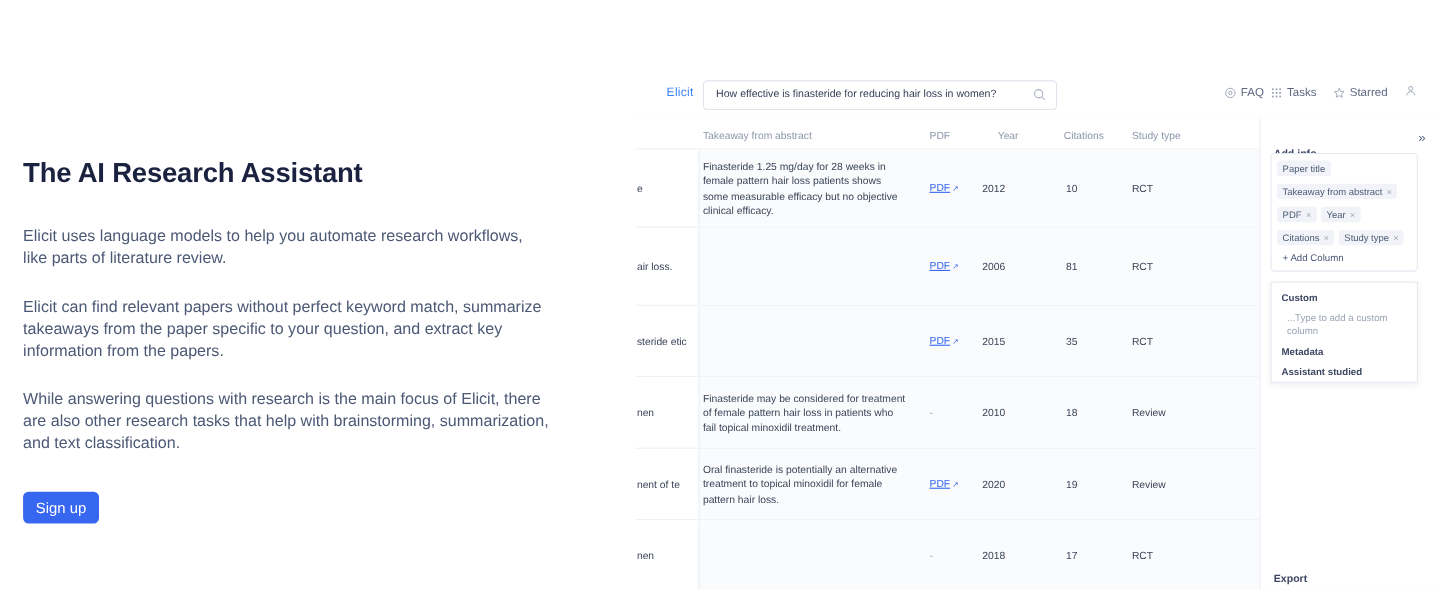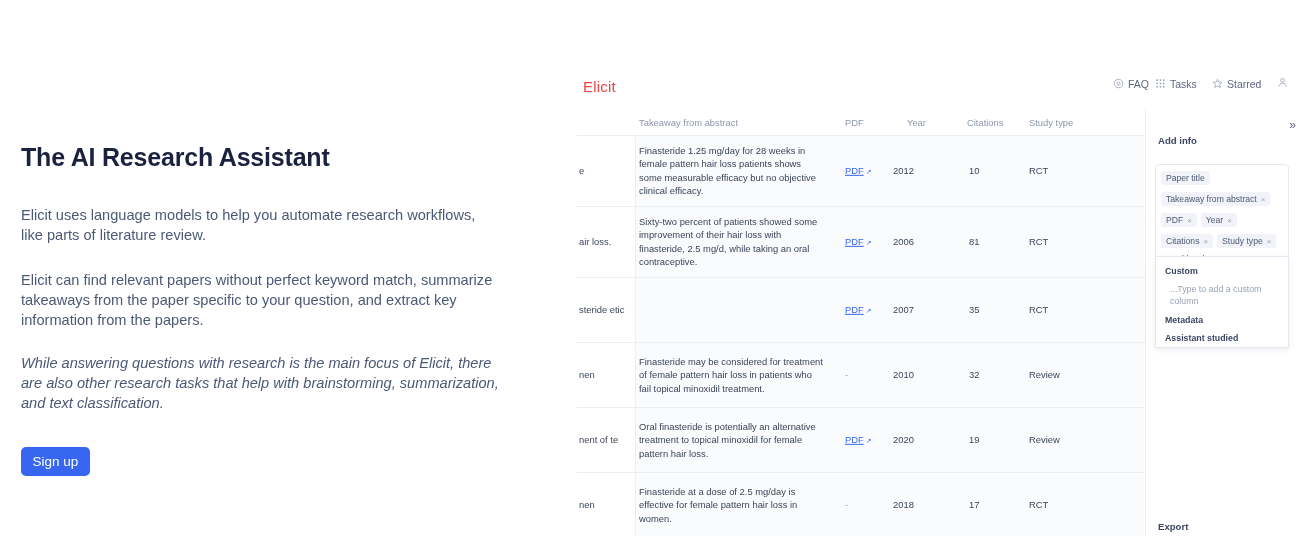--- a/index.html
+++ b/index.html
@@ -42,21 +42,21 @@
   .para {
     position: absolute;
     left: 21px;
     width: 478px;
     font-size: 14.6px;
     line-height: 20.4px;
     color: #4c5975;
   }
   #para1 { top: 190px; }
   #para2 { top: 255px; }
-  #para3 { top: 338px; font-style: italic; }
+  #para3 { top: 338px; }
 
   #signup-btn {
     position: absolute;
     left: 21px;
     top: 447px;
     width: 69px;
     height: 29px;
     border: none;
     border-radius: 5px;
     background: #3767f0;
@@ -84,23 +84,23 @@
   
   #topbar {
     position: absolute;
     left: 0; top: 0;
     width: 733px; height: 44px;
     background: #ffffff;
     border-bottom: 1px solid #eceef3;
   }
   #elicit-logo {
     position: absolute;
-    left: 6px; top: 14px;
-    font-size: 15px;
-    color: #ef4444;
+    left: 29px; top: 14px;
+    font-size: 11px;
+    color: #3b82f6;
     letter-spacing: 0.2px;
   }
   #search-box {
     position: absolute;
     left: 62px; top: 9px;
     width: 320px; height: 25px;
     border: 1px solid #dfe3ec;
     border-radius: 4px;
     background: #ffffff;
   }
@@ -117,20 +117,21 @@
     width: 12px; height: 12px;
     color: #a9b1c2;
   }
   .nav-item {
     position: absolute;
     top: 14px;
     font-size: 10.5px;
     color: #5d6780;
     white-space: nowrap;
     display: flex;
+    align-items: center;
     gap: 4px;
   }
   #nav-faq    { left: 536px; }
   #nav-tasks  { left: 578px; }
   #nav-starred{ left: 635px; }
   #nav-user   { left: 700px; top: 13px; }
   .nav-glyph {
     display: inline-block;
     width: 11px; height: 11px;
     color: #9aa3b5;
@@ -237,21 +238,21 @@
   .panel-h {
     font-size: 9.6px;
     font-weight: bold;
     color: #3d4763;
     margin: 0 0 6px 3px;
   }
   #add-info-h { position: absolute; left: 9px; top: 27px; }
 
   #chips-card {
     position: absolute;
-    left: 9px; top: 56px;
+    left: 9px; top: 31px;
     width: 134px;
     border: 1px solid #e4e8f0;
     border-radius: 4px;
     background: #ffffff;
     padding: 6px 5px 6px 5px;
     box-sizing: border-box;
   }
   .chip-row { display: flex; flex-wrap: wrap; gap: 4px; }
   .chip {
     display: inline-flex;
@@ -326,20 +327,27 @@
     <p class="para" id="para2">Elicit can find relevant papers without perfect keyword match, summarize takeaways from the paper specific to your question, and extract key information from the papers.</p>
     <p class="para" id="para3">While answering questions with research is the main focus of Elicit, there are also other research tasks that help with brainstorming, summarization, and text classification.</p>
     <button id="signup-btn">Sign up</button>
   </section>
 
   <section id="app-shot">
 
     <div id="topbar">
       <div id="elicit-logo">Elicit</div>
 
+      <div id="search-box">
+        <span id="search-value">How effective is finasteride for reducing hair loss in women?</span>
+        <svg id="search-icon" viewBox="0 0 16 16" fill="none" stroke="#a9b1c2" stroke-width="1.3">
+          <circle cx="7" cy="7" r="5"></circle>
+          <line x1="10.7" y1="10.7" x2="14.5" y2="14.5"></line>
+        </svg>
+      </div>
 
       <div class="nav-item" id="nav-faq">
         <svg class="nav-glyph" viewBox="0 0 16 16" fill="none" stroke="#9aa3b5" stroke-width="1.2">
           <circle cx="8" cy="8" r="6.2"></circle>
           <circle cx="8" cy="8" r="2.2"></circle>
         </svg>
         <span>FAQ</span>
       </div>
 
       <div class="nav-item" id="nav-tasks">
@@ -387,56 +395,54 @@
             <div class="cell cell-title">e</div>
             <div class="cell cell-takeaway">Finasteride 1.25 mg/day for 28 weeks in female pattern hair loss patients shows some measurable efficacy but no objective clinical efficacy.</div>
             <div class="cell cell-pdf"><span class="pdf-link">PDF</span><span class="ext-glyph">↗</span></div>
             <div class="cell cell-year">2012</div>
             <div class="cell cell-cit">10</div>
             <div class="cell cell-type">RCT</div>
           </div>
           <div class="row" style="height: 70px;">
             <div class="takeaway-bg"></div>
             <div class="cell cell-title">air loss.</div>
-            <div class="cell cell-takeaway">Sixty-two percent of patients showed some improvement of their hair loss with finasteride, 2.5 mg/d, while taking an oral contraceptive.</div>
             <div class="cell cell-pdf"><span class="pdf-link">PDF</span><span class="ext-glyph">↗</span></div>
             <div class="cell cell-year">2006</div>
             <div class="cell cell-cit">81</div>
             <div class="cell cell-type">RCT</div>
           </div>
           <div class="row" style="height: 64px;">
             <div class="takeaway-bg"></div>
             <div class="cell cell-title">steride etic</div>
             <div class="cell cell-pdf"><span class="pdf-link">PDF</span><span class="ext-glyph">↗</span></div>
-            <div class="cell cell-year">2007</div>
+            <div class="cell cell-year">2015</div>
             <div class="cell cell-cit">35</div>
             <div class="cell cell-type">RCT</div>
           </div>
           <div class="row" style="height: 64px;">
             <div class="takeaway-bg"></div>
             <div class="cell cell-title">nen</div>
             <div class="cell cell-takeaway">Finasteride may be considered for treatment of female pattern hair loss in patients who fail topical minoxidil treatment.</div>
             <div class="cell cell-pdf"><span class="dash">-</span></div>
             <div class="cell cell-year">2010</div>
-            <div class="cell cell-cit">32</div>
+            <div class="cell cell-cit">18</div>
             <div class="cell cell-type">Review</div>
           </div>
           <div class="row" style="height: 64px;">
             <div class="takeaway-bg"></div>
             <div class="cell cell-title">nent of te</div>
             <div class="cell cell-takeaway">Oral finasteride is potentially an alternative treatment to topical minoxidil for female pattern hair loss.</div>
             <div class="cell cell-pdf"><span class="pdf-link">PDF</span><span class="ext-glyph">↗</span></div>
             <div class="cell cell-year">2020</div>
             <div class="cell cell-cit">19</div>
             <div class="cell cell-type">Review</div>
           </div>
           <div class="row" style="height: 64px;">
             <div class="takeaway-bg"></div>
             <div class="cell cell-title">nen</div>
-            <div class="cell cell-takeaway">Finasteride at a dose of 2.5 mg/day is effective for female pattern hair loss in women.</div>
             <div class="cell cell-pdf"><span class="dash">-</span></div>
             <div class="cell cell-year">2018</div>
             <div class="cell cell-cit">17</div>
             <div class="cell cell-type">RCT</div>
           </div>
         </div>
     </div>
 
     <aside id="side-panel">
       <div id="collapse-icon">»</div>

